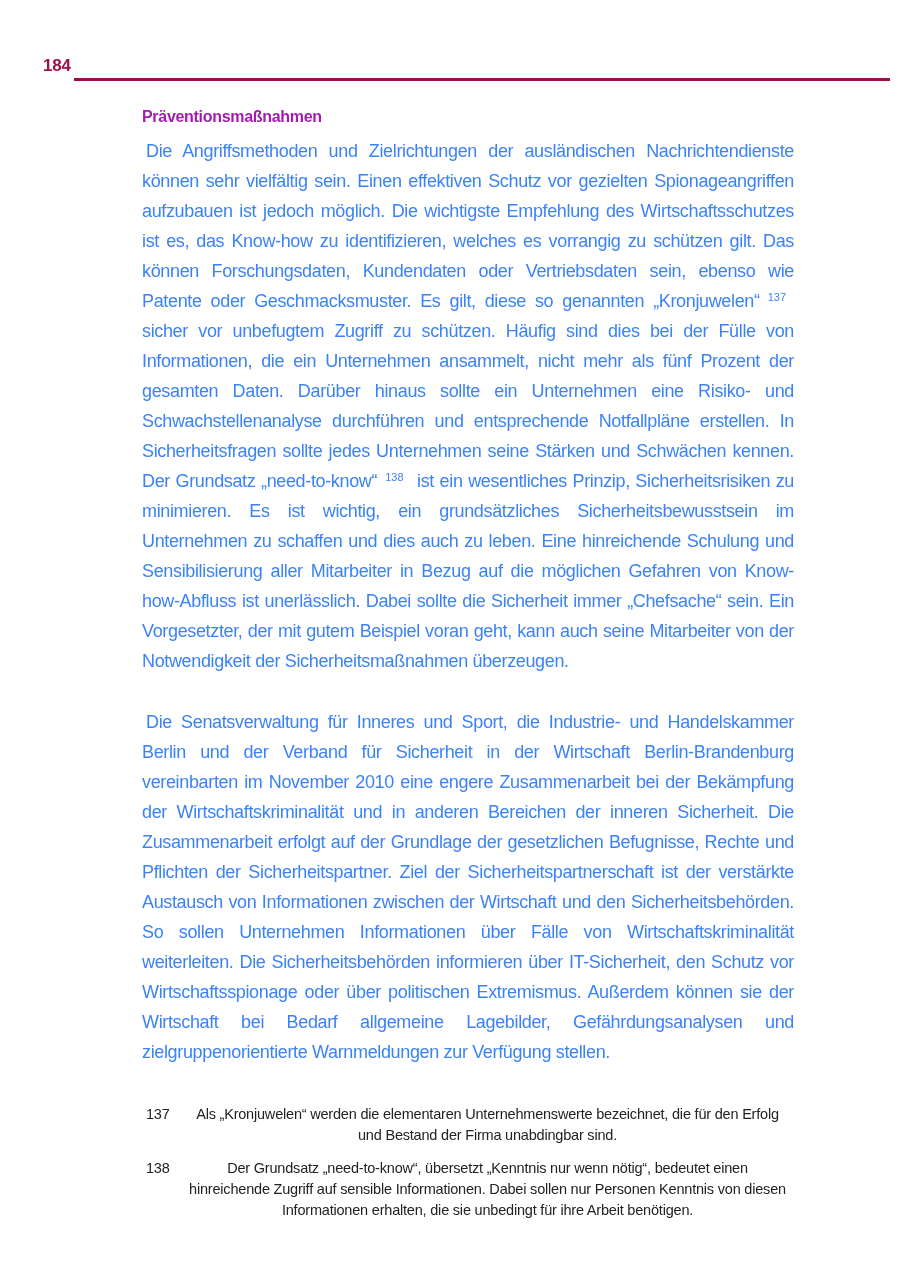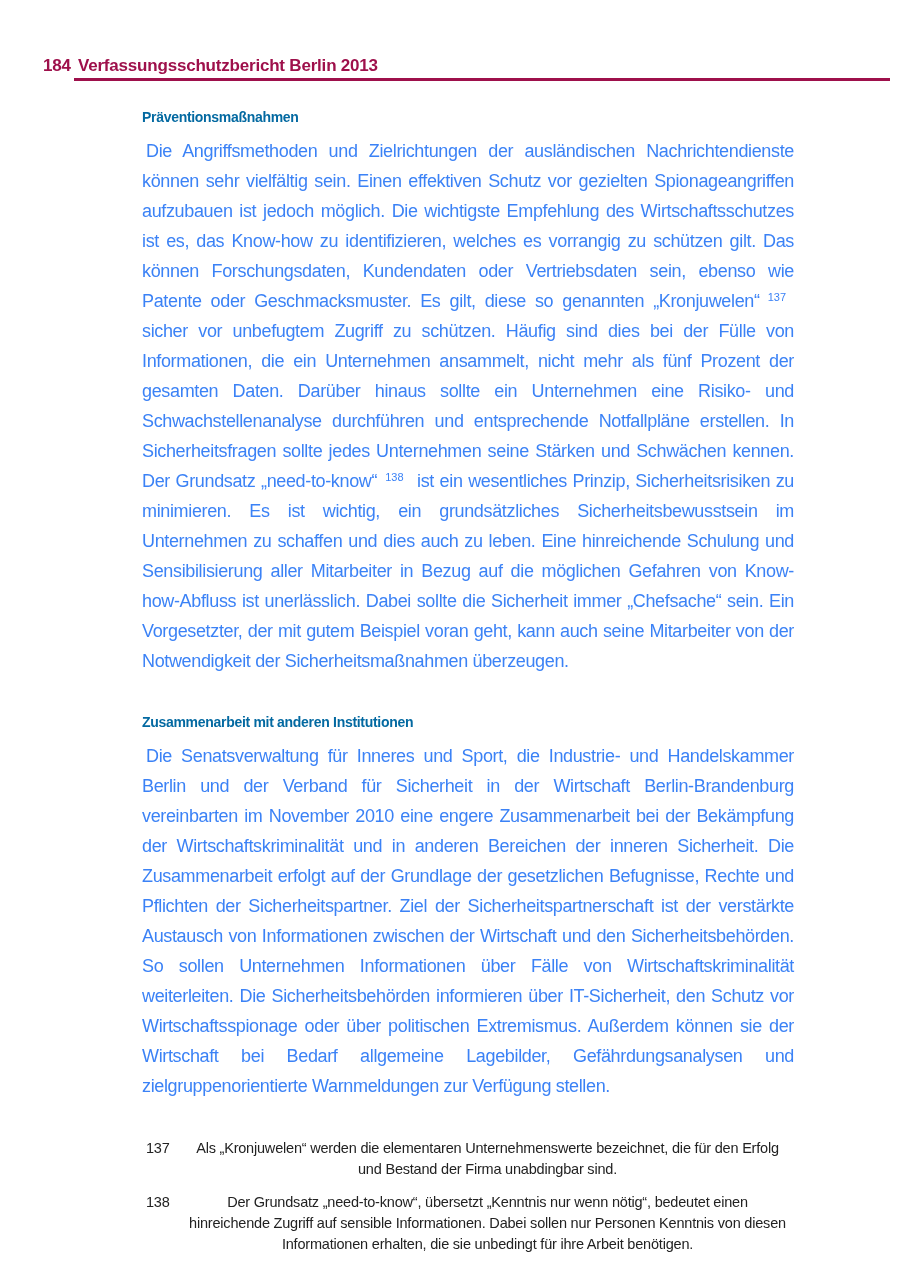--- a/index.html
+++ b/index.html
@@ -54,25 +54,25 @@
 
   
   .content {
     position: absolute;
     top: 86px;
     left: 122px;
     width: 668px;
   }
 
   .section-heading {
-    font-size: 14px;
+    font-size: 16px;
     font-weight: bold;
     line-height: 30px;
     letter-spacing: -0.3px;
-    color: #0369a1;
+    color: #a21caf;
   }
 
   .body-para {
     font-size: 18px;
     line-height: 30px;
     letter-spacing: -0.35px;
     text-align: justify;
     color: #3b82f6;
   }
 
@@ -104,33 +104,31 @@
   .footnote .fn-text {
     flex: 1 1 auto;
     text-align: center;
   }
 </style>
 </head>
 <body>
 
 <header class="page-header">
   <span class="page-num">184</span>
-  <span class="running-title">Verfassungsschutzbericht Berlin 2013</span>
 </header>
 <div class="header-rule"></div>
 
 <main class="content">
 
   <section class="section">
     <h2 class="section-heading">Präventionsmaßnahmen</h2>
     <p class="body-para"><span>Die Angriffsmethoden und Zielrichtungen der ausländischen Nachrichtendienste können sehr vielfältig sein. Einen effektiven Schutz vor gezielten Spionageangriffen aufzubauen ist jedoch möglich. Die wichtigste Empfehlung des Wirtschaftsschutzes ist es, das Know-how zu identifizieren, welches es vorrangig zu schützen gilt. Das können Forschungsdaten, Kundendaten oder Vertriebsdaten sein, ebenso wie Patente oder Geschmacksmuster. Es gilt, diese so genannten „Kronjuwelen“</span><sup class="fn-ref">137</sup><span> sicher vor unbefugtem Zugriff zu schützen. Häufig sind dies bei der Fülle von Informationen, die ein Unternehmen ansammelt, nicht mehr als fünf Prozent der gesamten Daten. Darüber hinaus sollte ein Unternehmen eine Risiko- und Schwachstellenanalyse durchführen und entsprechende Notfallpläne erstellen. In Sicherheitsfragen sollte jedes Unternehmen seine Stärken und Schwächen kennen. Der Grundsatz „need-to-know“</span><sup class="fn-ref">138</sup><span> ist ein wesentliches Prinzip, Sicherheitsrisiken zu minimieren. Es ist wichtig, ein grundsätzliches Sicherheitsbewusstsein im Unternehmen zu schaffen und dies auch zu leben. Eine hinreichende Schulung und Sensibilisierung aller Mitarbeiter in Bezug auf die möglichen Gefahren von Know-how-Abfluss ist unerlässlich. Dabei sollte die Sicherheit immer „Chefsache“ sein. Ein Vorgesetzter, der mit gutem Beispiel voran geht, kann auch seine Mitarbeiter von der Notwendigkeit der Sicherheitsmaßnahmen überzeugen.</span></p>
   </section>
 
   <section class="section">
-    <h2 class="section-heading">Zusammenarbeit mit anderen Institutionen</h2>
     <p class="body-para"><span>Die Senatsverwaltung für Inneres und Sport, die Industrie- und Handelskammer Berlin und der Verband für Sicherheit in der Wirtschaft Berlin-Brandenburg vereinbarten im November 2010 eine engere Zusammenarbeit bei der Bekämpfung der Wirtschaftskriminalität und in anderen Bereichen der inneren Sicherheit. Die Zusammenarbeit erfolgt auf der Grundlage der gesetzlichen Befugnisse, Rechte und Pflichten der Sicherheitspartner. Ziel der Sicherheitspartnerschaft ist der verstärkte Austausch von Informationen zwischen der Wirtschaft und den Sicherheitsbehörden. So sollen Unternehmen Informationen über Fälle von Wirtschaftskriminalität weiterleiten. Die Sicherheitsbehörden informieren über IT-Sicherheit, den Schutz vor Wirtschaftsspionage oder über politischen Extremismus. Außerdem können sie der Wirtschaft bei Bedarf allgemeine Lagebilder, Gefährdungsanalysen und zielgruppenorientierte Warnmeldungen zur Verfügung stellen.</span></p>
   </section>
 
   <div class="footnotes">
     <div class="footnote">
       <span class="fn-number">137</span>
       <span class="fn-text">Als „Kronjuwelen“ werden die elementaren Unternehmenswerte bezeichnet, die für den Erfolg und Bestand der Firma unabdingbar sind.</span>
     </div>
     <div class="footnote">
       <span class="fn-number">138</span>

